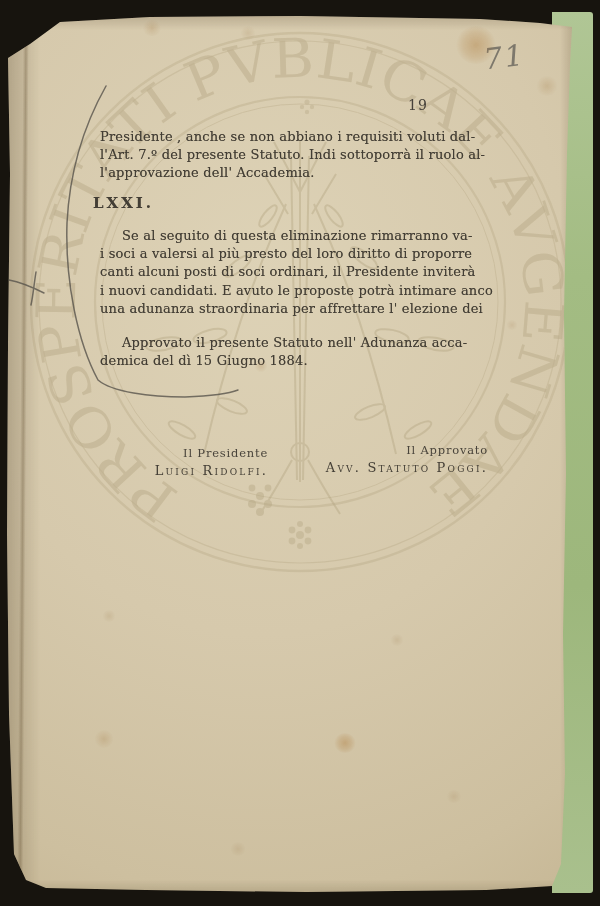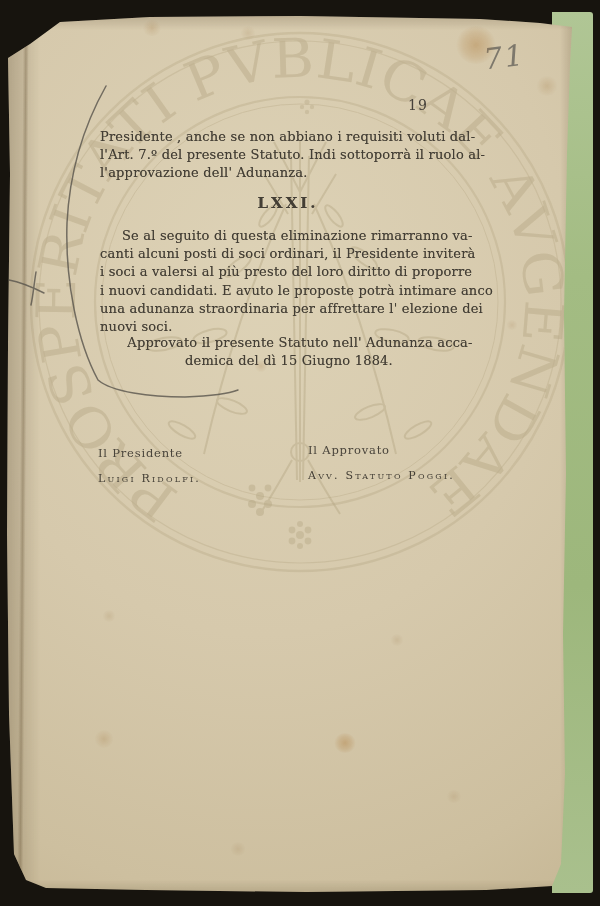--- a/index.html
+++ b/index.html
@@ -47,31 +47,31 @@
     font-size:9.5px;font-weight:bold;letter-spacing:1.3px;color:#46413a;
     white-space:nowrap;
   }
   .pageno{
     position:absolute;left:402px;top:83px;font-size:14px;color:#46413a;letter-spacing:1px;
   }
   .bodyblock{position:absolute;left:94px;width:378px;font-size:13px;line-height:18.2px;
     letter-spacing:.2px;color:#433e35;text-shadow:0 0 .5px rgba(62,56,45,.55);}
   .p1{top:114px;}
   .p2{top:213px;}
-  .p3{top:320px;text-align:center;}
+  .p3{top:320px;}
   .line{white-space:nowrap;height:18.2px;}
   .indent{padding-left:22px;}
   .section-heading{
-    position:absolute;left:96px;top:180px;width:372px;text-align:center;
+    position:absolute;left:87px;top:180px;width:372px;text-align:left;
     font-size:15px;letter-spacing:3px;color:#433e35;font-weight:bold;
     text-shadow:0 0 .5px rgba(62,56,45,.5);
   }
-  .sig{position:absolute;text-align:left;color:#45403700;text-decoration:underline;}
+  .sig{position:absolute;text-align:right;color:#45403700;text-decoration:underline;}
   .sig .role{font-size:11.5px;color:#49443b;letter-spacing:.8px;}
-  .sig .name{font-size:11px;color:#433e35;margin-top:12px;
+  .sig .name{font-size:13px;color:#433e35;margin-top:3px;
     font-variant:small-caps;letter-spacing:2.2px;}
   .sig-left{left:92px;top:432px;width:170px;}
   .sig-right{left:302px;top:429px;width:180px;}
   
   .pencil-svg{position:absolute;inset:0;pointer-events:none;}
   .folio{
     position:absolute;left:478px;top:26px;font-size:29px;font-style:italic;
     color:#6e6a61;transform:rotate(-7deg);font-family:"DejaVu Serif",serif;
     letter-spacing:2px;opacity:.85;
   }
@@ -159,32 +159,31 @@
     </svg>
 
     <div class="page-shading"></div>
     <div class="crease"></div>
 
     <div class="pageno">19</div>
 
     <div class="bodyblock p1">
       <div class="line">Presidente , anche se non abbiano i requisiti voluti dal-</div>
       <div class="line">l'Art. 7.º del presente Statuto. Indi sottoporrà il ruolo al-</div>
-      <div class="line">l'approvazione dell' Adunanza.</div>
+      <div class="line">l'approvazione dell' Accademia.</div>
     </div>
 
     <div class="section-heading">LXXI.</div>
 
     <div class="bodyblock p2">
       <div class="line indent">Se al seguito di questa eliminazione rimarranno va-</div>
+      <div class="line">i soci a valersi al più presto del loro diritto di proporre</div>
       <div class="line">canti alcuni posti di soci ordinari, il Presidente inviterà</div>
-      <div class="line">i soci a valersi al più presto del loro diritto di proporre</div>
       <div class="line">i nuovi candidati. E avuto le proposte potrà intimare anco</div>
       <div class="line">una adunanza straordinaria per affrettare l' elezione dei</div>
-      <div class="line">nuovi soci.</div>
     </div>
 
     <div class="bodyblock p3">
       <div class="line indent">Approvato il presente Statuto nell' Adunanza acca-</div>
       <div class="line">demica del dì 15 Giugno 1884.</div>
     </div>
 
     <div class="sig sig-left">
       <div class="role">Il Presidente</div>
       <div class="name">Luigi Ridolfi.</div>

